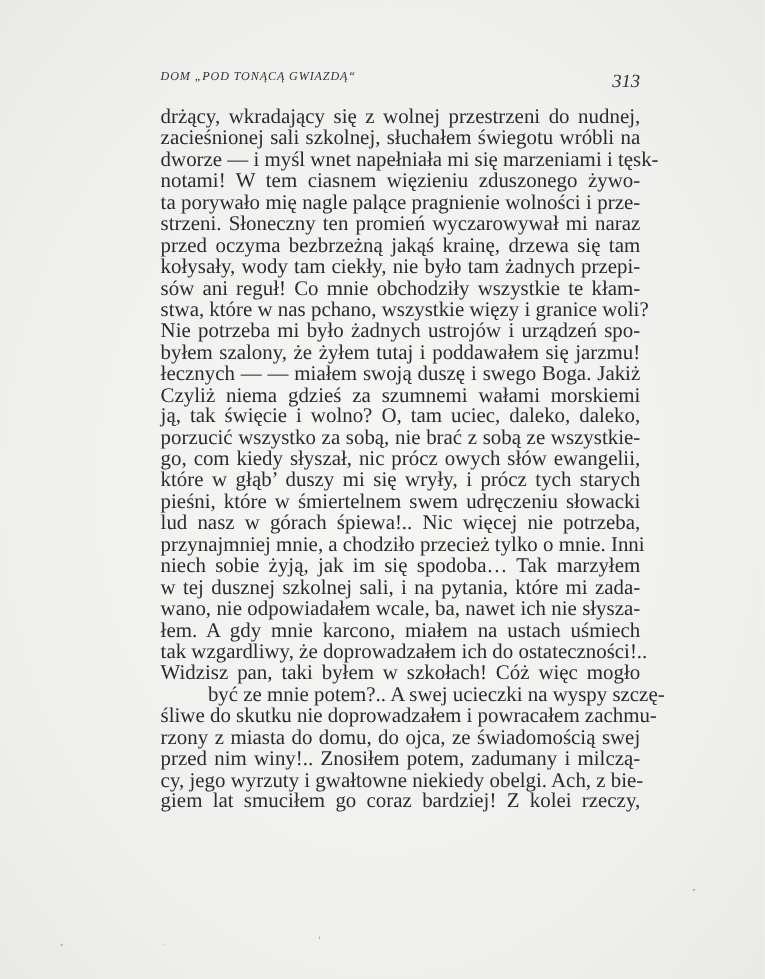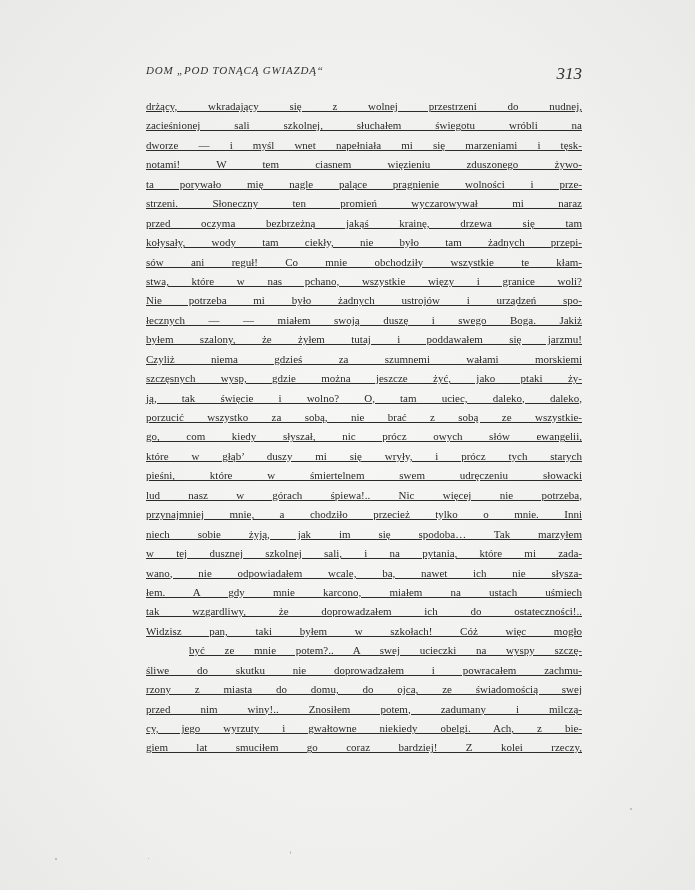--- a/index.html
+++ b/index.html
@@ -50,26 +50,25 @@
   .body-text {
     position: absolute;
     left: 146px;
     top: 97px;
     width: 436px;
   }
   .line {
     display: block;
     height: 19.45px;
     line-height: 19.45px;
-    font-size: 11px;
+    font-size: 19px;
     white-space: nowrap;
     text-align: justify;
     text-align-last: justify;
     color: #2b2b2b;
-    text-decoration: underline;
   }
   .line.last {
     text-align-last: justify;
   }
   .speck {
     position: absolute;
     width: 2px; height: 2px;
     border-radius: 50%;
     background: #888;
     opacity: 0.6;
@@ -89,24 +88,23 @@
       <span class="line" style="text-align: left; word-spacing: 0px;">zacieśnionej sali szkolnej, słuchałem świegotu wróbli na</span>
       <span class="line" style="text-align: left; word-spacing: 0px;">dworze — i myśl wnet napełniała mi się marzeniami i tęsk-</span>
       <span class="line" style="text-align: left; word-spacing: 0px;">notami! W tem ciasnem więzieniu zduszonego żywo-</span>
       <span class="line" style="text-align: left; word-spacing: 0px;">ta porywało mię nagle palące pragnienie wolności i prze-</span>
       <span class="line" style="text-align: left; word-spacing: 0px;">strzeni. Słoneczny ten promień wyczarowywał mi naraz</span>
       <span class="line" style="text-align: left; word-spacing: 0px;">przed oczyma bezbrzeżną jakąś krainę, drzewa się tam</span>
       <span class="line" style="text-align: left; word-spacing: 0px;">kołysały, wody tam ciekły, nie było tam żadnych przepi-</span>
       <span class="line" style="text-align: left; word-spacing: 0px;">sów ani reguł! Co mnie obchodziły wszystkie te kłam-</span>
       <span class="line" style="text-align: left; word-spacing: 0px;">stwa, które w nas pchano, wszystkie więzy i granice woli?</span>
       <span class="line" style="text-align: left; word-spacing: 0px;">Nie potrzeba mi było żadnych ustrojów i urządzeń spo-</span>
+      <span class="line" style="text-align: left; word-spacing: 0px;">byłem szalony, że żyłem tutaj i poddawałem się jarzmu!</span>
       <span class="line" style="text-align: left; word-spacing: 0px;">łecznych — — miałem swoją duszę i swego Boga. Jakiż</span>
-      <span class="line" style="text-align: left; word-spacing: 0px;">byłem szalony, że żyłem tutaj i poddawałem się jarzmu!</span>
       <span class="line" style="text-align: left; word-spacing: 0px;">Czyliż niema gdzieś za szumnemi wałami morskiemi</span>
-      <span class="line" style="text-align: left; word-spacing: 0px;">szczęsnych wysp, gdzie można jeszcze żyć, jako ptaki ży-</span>
       <span class="line" style="text-align: left; word-spacing: 0px;">ją, tak święcie i wolno? O, tam uciec, daleko, daleko,</span>
       <span class="line" style="text-align: left; word-spacing: 0px;">porzucić wszystko za sobą, nie brać z sobą ze wszystkie-</span>
       <span class="line" style="text-align: left; word-spacing: 0px;">go, com kiedy słyszał, nic prócz owych słów ewangelii,</span>
       <span class="line" style="text-align: left; word-spacing: 0px;">które w głąb’ duszy mi się wryły, i prócz tych starych</span>
       <span class="line" style="text-align: left; word-spacing: 0px;">pieśni, które w śmiertelnem swem udręczeniu słowacki</span>
       <span class="line" style="text-align: left; word-spacing: 0px;">lud nasz w górach śpiewa!.. Nic więcej nie potrzeba,</span>
       <span class="line" style="text-align: left; word-spacing: 0px;">przynajmniej mnie, a chodziło przecież tylko o mnie. Inni</span>
       <span class="line" style="text-align: left; word-spacing: 0px;">niech sobie żyją, jak im się spodoba… Tak marzyłem</span>
       <span class="line" style="text-align: left; word-spacing: 0px;">w tej dusznej szkolnej sali, i na pytania, które mi zada-</span>
       <span class="line" style="text-align: left; word-spacing: 0px;">wano, nie odpowiadałem wcale, ba, nawet ich nie słysza-</span>

